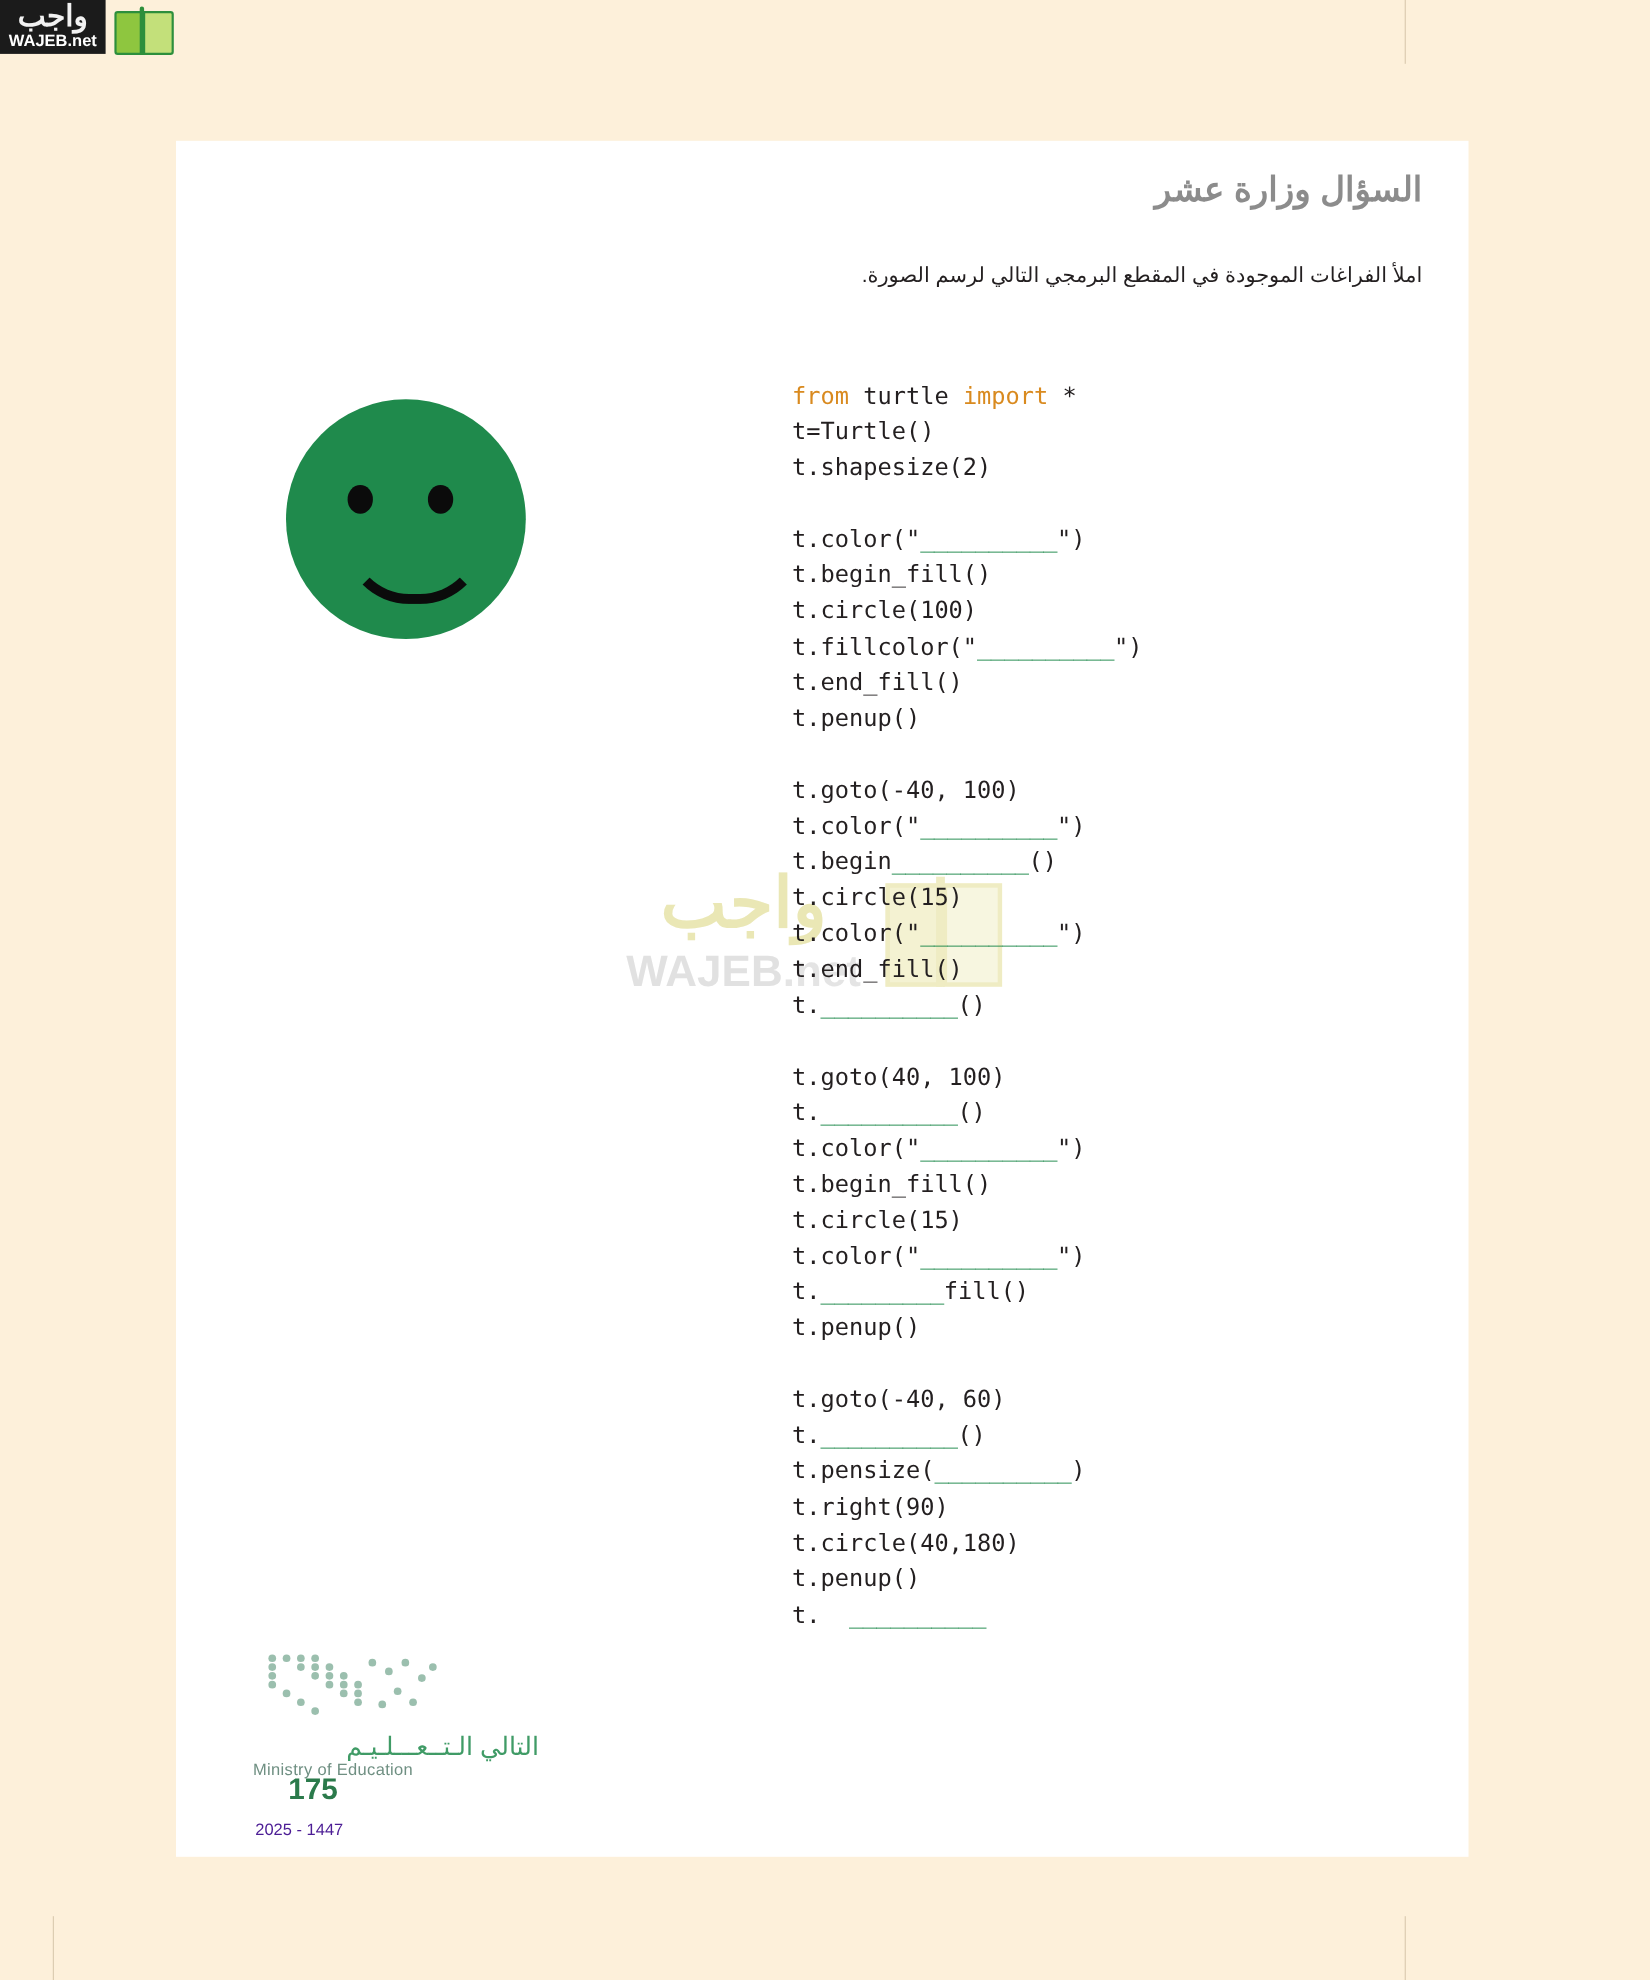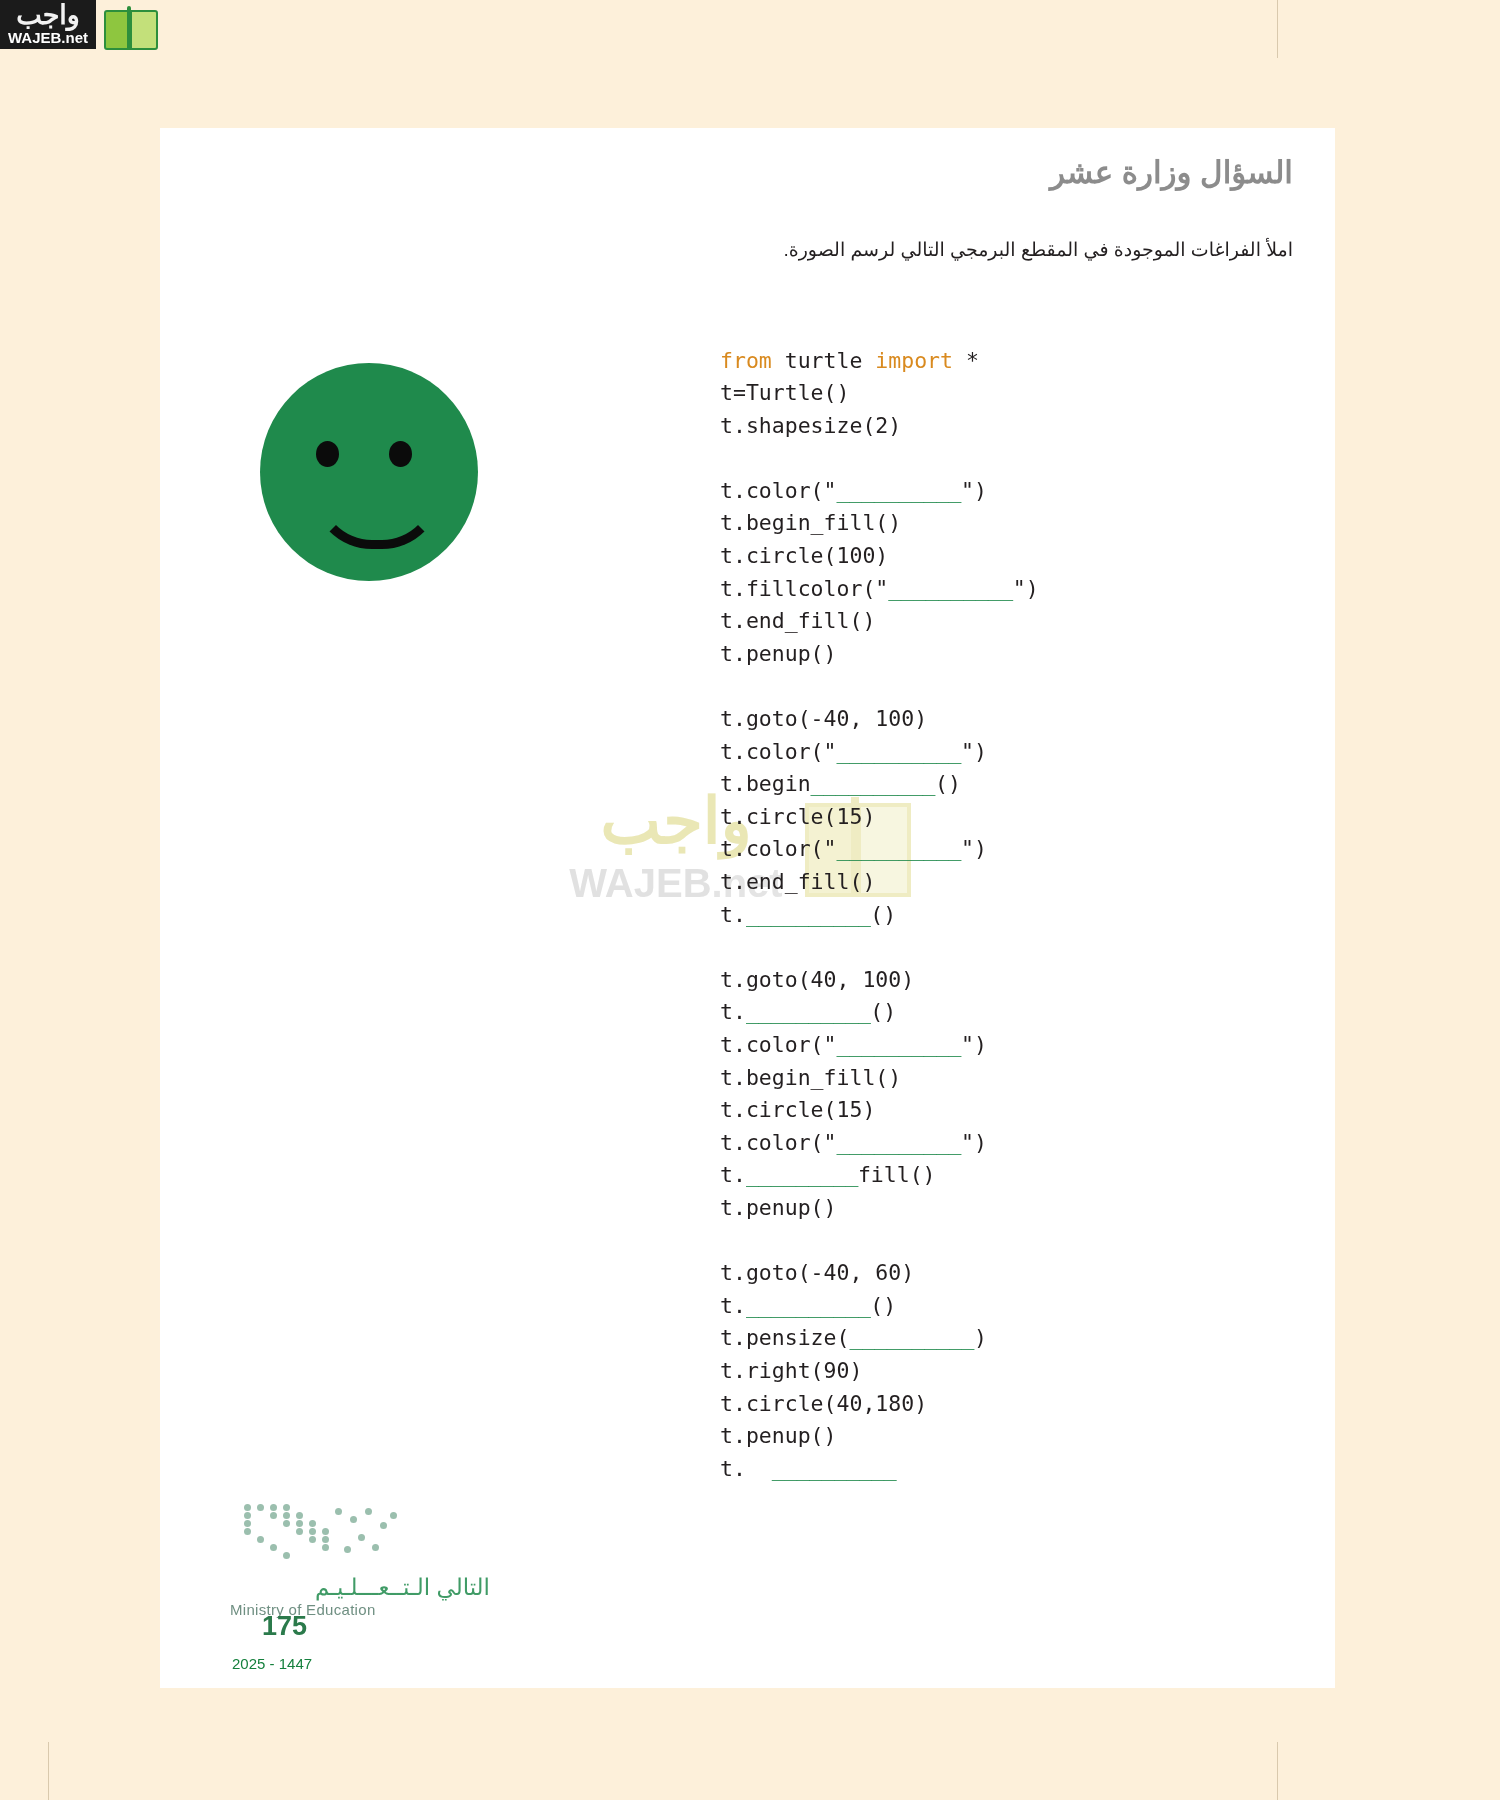--- a/index.html
+++ b/index.html
@@ -264,21 +264,21 @@
     bottom: 46px;
     font-size: 27px;
     font-weight: bold;
     color: #2b7a4b;
   }
   .year {
     position: absolute;
     left: 2px;
     bottom: 16px;
     font-size: 15px;
-    color: #15803d;
+    color: #4c1d95;
     text-align: right;
   }
 </style>
 </head>
 <body>
 
 <div class="crop-line crop-v-right"></div>
 <div class="crop-line crop-v-right2"></div>
 <div class="crop-line crop-v-left"></div>
 

